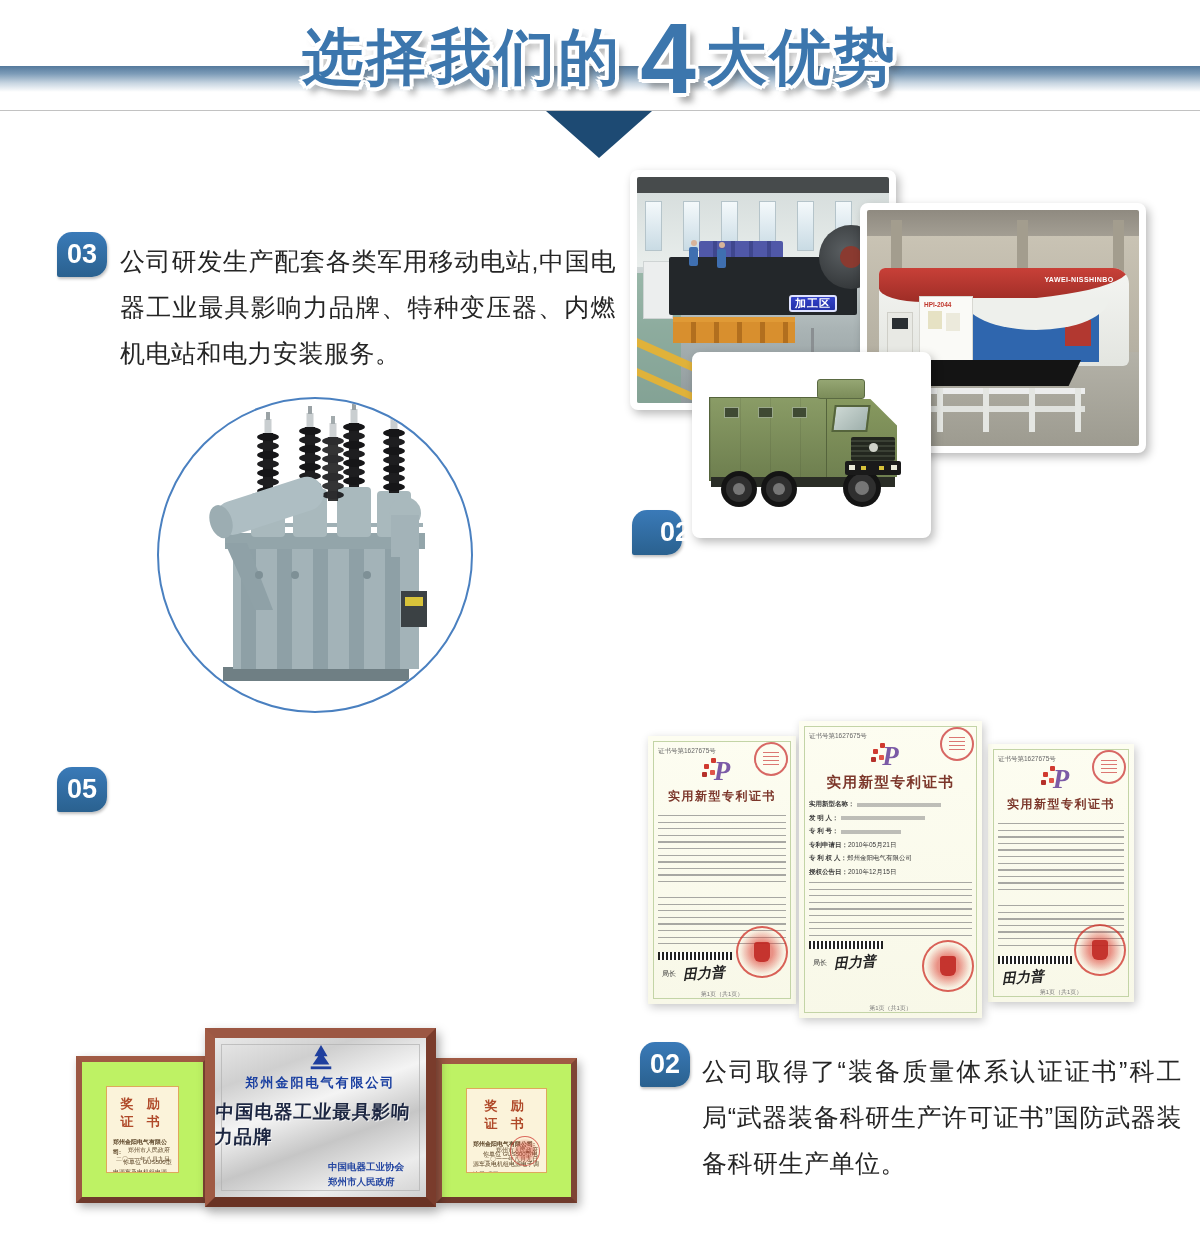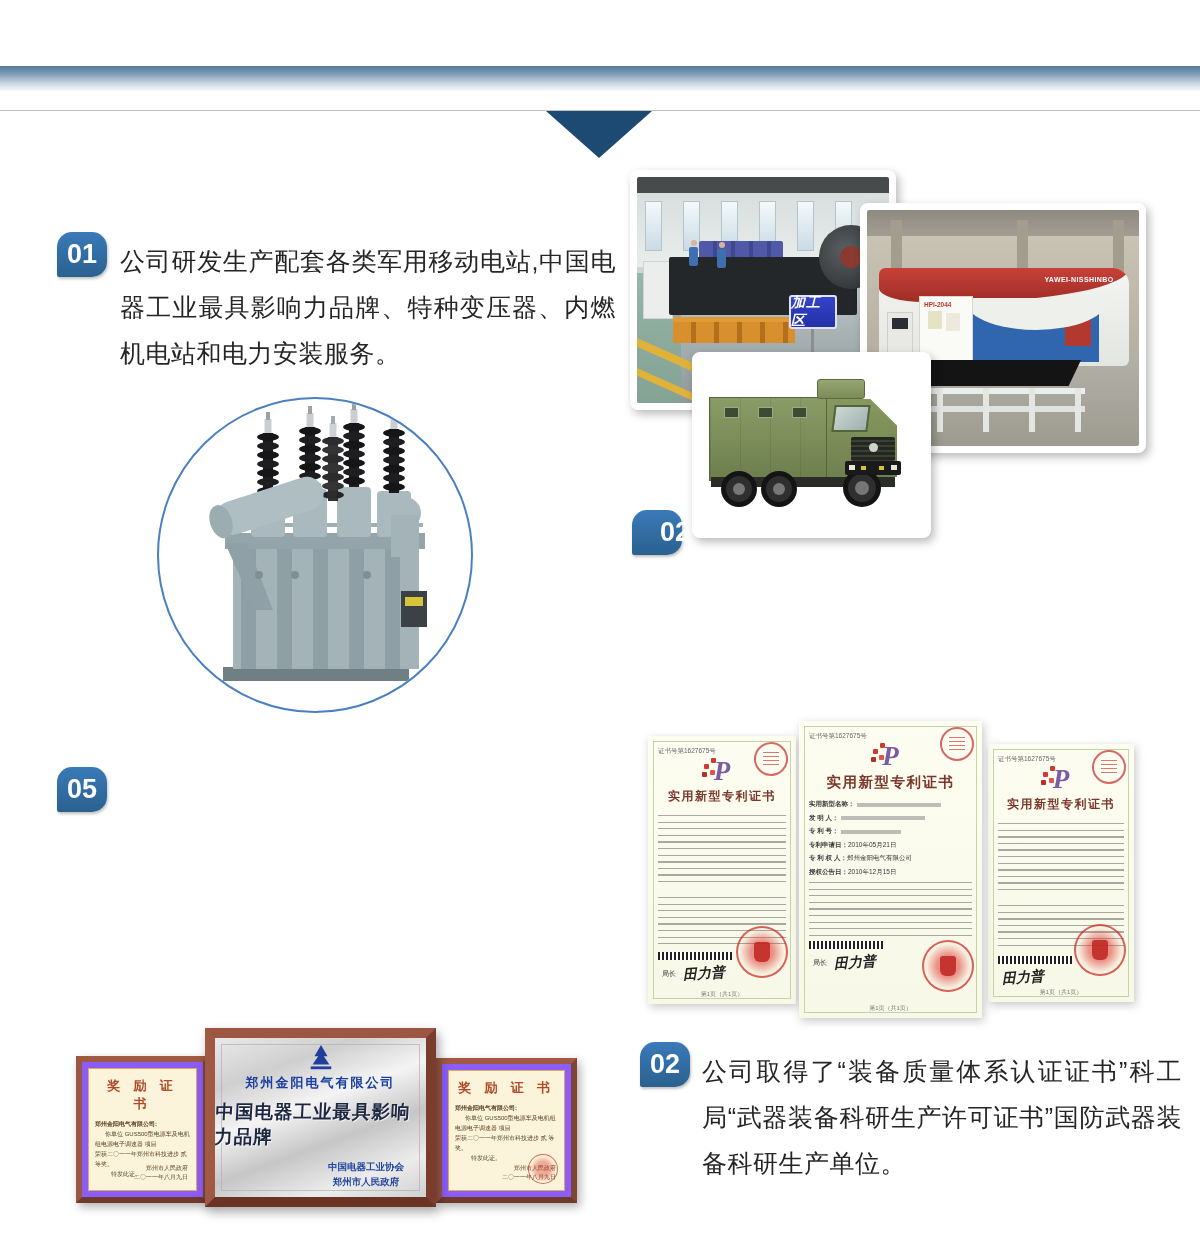--- a/index.html
+++ b/index.html
@@ -58,24 +58,24 @@
   .ws-mach { position:absolute; left:32px; top:80px; width:188px; height:58px; background:#23272a; border-radius:2px; }
   .ws-blue { position:absolute; left:62px; top:64px; width:84px; height:30px; background:#5058a8;
              background:repeating-linear-gradient(90deg,#5058a8 0 14px,#3f478e 14px 18px); border-radius:2px; }
   .ws-cyl  { position:absolute; left:182px; top:48px; width:64px; height:64px; border-radius:50%;
              background:radial-gradient(circle at 40% 40%,#5a5f62,#26292b); }
   .ws-hub  { position:absolute; left:203px; top:69px; width:22px; height:22px; border-radius:50%; background:#8a3a30; }
   .ws-plat { position:absolute; left:36px; top:140px; width:122px; height:26px;
              background:repeating-linear-gradient(90deg,#d88f2e 0 18px,#b26f1e 18px 23px); border-top:5px solid #e09a36; }
   .worker  { position:absolute; width:9px; height:19px; background:#3f6fb0; border-radius:2px; }
   .worker::before { content:""; position:absolute; left:1.5px; top:-7px; width:6px; height:6px; border-radius:50%; background:#d8b49a; }
-  .ws-sign { position:absolute; left:152px; top:118px; width:48px; height:34px;
+  .ws-sign { position:absolute; left:152px; top:118px; width:48px; height:17px;
              background:linear-gradient(#3443c9,#2230a8); border:2px solid #dfe3ff; border-radius:3px;
-             color:#fff; font-size:14px; font-weight:bold; display:flex; align-items:center; justify-content:center;
-             letter-spacing:1px; z-index:4;font-style:italic; }
+             color:#fff; font-size:11px; font-weight:bold; display:flex; align-items:center; justify-content:center;
+             letter-spacing:1px; z-index:4; }
   .ws-pole { position:absolute; left:174px; top:151px; width:3px; height:52px; background:#8a8f92; z-index:3; }
 
   
   .pp-roof { position:absolute; left:0; top:0; width:100%; height:26px; background:#99948a;
              background:linear-gradient(#8f8a80,#a39e93); }
   .pp-wall { position:absolute; left:0; top:26px; width:100%; height:116px; background:linear-gradient(#c9c3b4,#b5b0a2); }
   .pp-col  { position:absolute; top:10px; width:11px; height:140px; background:#a39d8e; }
   .pp-floor{ position:absolute; left:0; top:142px; width:100%; height:94px; background:linear-gradient(#b4b2a8,#9d9b90); }
   .pp-body { position:absolute; left:12px; top:58px; width:250px; height:98px; overflow:hidden;
              background:linear-gradient(#f4f5f2,#e3e5e0); border-radius:6px 16px 6px 6px; z-index:2; }
@@ -158,22 +158,22 @@
   .seal-top::after { content:""; width:16px; height:14px; opacity:.7;
               background:repeating-linear-gradient(to bottom,rgba(200,40,40,.9) 0 1.5px,transparent 1.5px 4px); }
   .emblem { position:absolute; right:8px; bottom:26px; width:52px; height:52px; border-radius:50%;
             border:2px solid rgba(205,45,38,.75);
             background:radial-gradient(circle,rgba(220,60,50,.55) 0 32%,rgba(220,60,50,.08) 62%,transparent 70%);
             display:flex; align-items:center; justify-content:center; }
   .emblem::after { content:""; width:16px; height:20px; background:rgba(190,35,30,.85); border-radius:3px 3px 6px 6px; }
   .cert-footer { position:absolute; left:0; bottom:5px; width:100%; text-align:center; font-size:6px; color:#777; }
 
   
-  .frame { position:absolute; border:6px solid; border-color:#a05a44 #7e4434 #6f3a2c #9c5743; background:#8b5cf6;
-           padding:6px; box-shadow:3px 4px 9px rgba(0,0,0,.3); }
+  .frame { position:absolute; border:6px solid; border-color:#a05a44 #7e4434 #6f3a2c #9c5743; background:#bef264;
+           padding:24px; box-shadow:3px 4px 9px rgba(0,0,0,.3); }
   #award-left  { left:76px;  top:1056px; width:133px; height:147px; z-index:1; }
   #award-right { left:436px; top:1058px; width:141px; height:145px; z-index:1; }
   .paper { position:relative; width:100%; height:100%; background:#fbf3da; border:1px solid #dfa85c;
            overflow:hidden; padding:4px 6px; }
   .aw-title { font-family:"Liberation Serif",serif; font-weight:bold; font-size:13px; color:#b04a2a;
               letter-spacing:5px; text-align:center; margin-top:4px; }
   .aw-line { font-size:6px; color:#5a4326; line-height:10px; }
   .aw-l1 { margin-top:6px; font-weight:bold; }
   .aw-l2 { text-indent:10px; }
   .aw-l4 { text-indent:16px; }
@@ -185,33 +185,38 @@
             border-color:#9c5743 #7a3c2c #6a3324 #a05a44; background:#ddd;
             box-shadow:3px 5px 10px rgba(0,0,0,.35); position:absolute; }
   .plaque-face { position:relative; width:100%; height:100%; overflow:hidden;
             background:linear-gradient(160deg,#e9e9e9 0%,#cfcfcf 22%,#f4f4f4 42%,#c6c6c6 62%,#ececec 82%,#d0d0d0 100%);
             display:flex; flex-direction:column; align-items:center; padding-top:6px; }
   .plaque-face::before { content:""; position:absolute; inset:6px; border:1px solid #b0b0b0; opacity:.7; }
   .pl-company { font-size:13px; font-weight:bold; color:#1a3fa0; letter-spacing:2px; margin-top:2px; }
   .pl-headline { font-family:"Liberation Serif",serif; font-weight:900; font-size:18.5px; color:#1d2742;
                  letter-spacing:1px; margin-top:7px; transform:skewX(-3deg);
                  text-shadow:1px 1px 0 rgba(255,255,255,.65); }
-  .pl-org { align-self:flex-end; margin:10px 22px 0 0; text-align:center; font-size:9.5px; font-weight:bold;
+  .pl-org { align-self:flex-end; margin:10px 22px 0 0; font-size:9.5px; font-weight:bold;
             color:#2244a0; line-height:15px; }
 </style>
 </head>
 <body>
 
 <div class="page">
 
   <div class="band"></div>
   <div class="rule"></div>
+  <div class="title-row">
+    <span class="t-word">选择我们的</span>
+    <span class="t-num">4</span>
+    <span class="t-word">大优势</span>
+  </div>
   <div class="tri"></div>
 
-  <div class="badge" id="b1">01</div>
+  <div class="badge" id="b1">03</div>
   <p class="sec-text" id="t1">公司研发生产配套各类军用移动电站,中国电器工业最具影响力品牌、特种变压器、内燃机电站和电力安装服务。</p>
 
   <div class="badge" id="b2">02</div>
 
   <div class="badge" id="b3">05</div>
 
   <div class="badge" id="b4">02</div>
   <p class="sec-text" id="t4">公司取得了“装备质量体系认证证书”科工局“武器装备科研生产许可证书”国防武器装备科研生产单位。</p>
 
   <div class="photo" id="ph-workshop">

